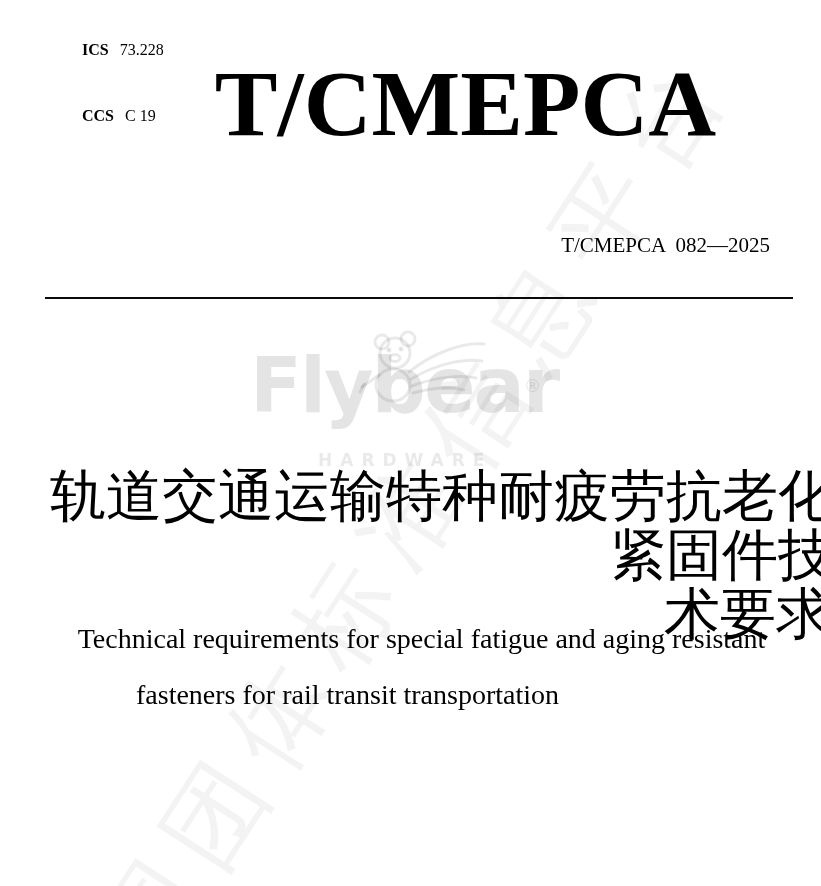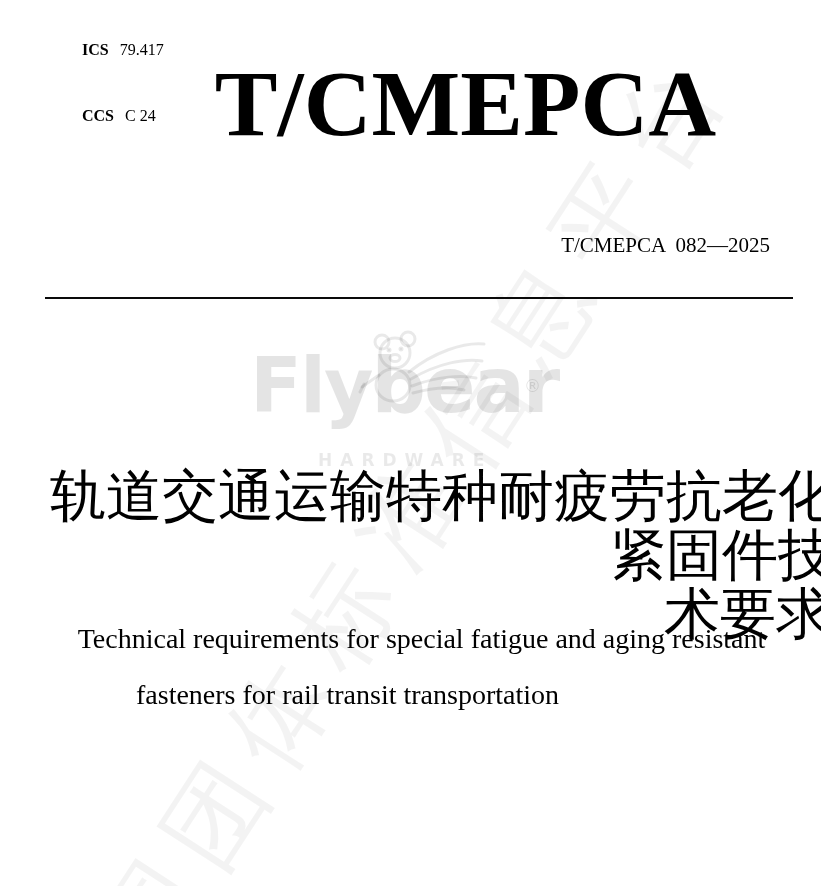--- a/index.html
+++ b/index.html
@@ -164,24 +164,24 @@
     </svg>
     <div class="wm-brand">Flybear</div>
     <div class="wm-reg">®</div>
     <div class="wm-brand-sub">HARDWARE</div>
   </div>
 
   <div class="content">
 
     <div class="meta">
       <div class="meta-row">
-        <span class="meta-label">ICS</span><span class="meta-value">79.417</span>
+        <span class="meta-label">ICS</span><span class="meta-value">73.228</span>
       </div>
       <div class="meta-row">
-        <span class="meta-label">CCS</span><span class="meta-value">C 24</span>
+        <span class="meta-label">CCS</span><span class="meta-value">C 19</span>
       </div>
     </div>
 
     <div class="std-code">T/CMEPCA</div>
 
 
     <div class="std-number">T/CMEPCA  082—2025</div>
 
     <div class="rule"></div>
 

